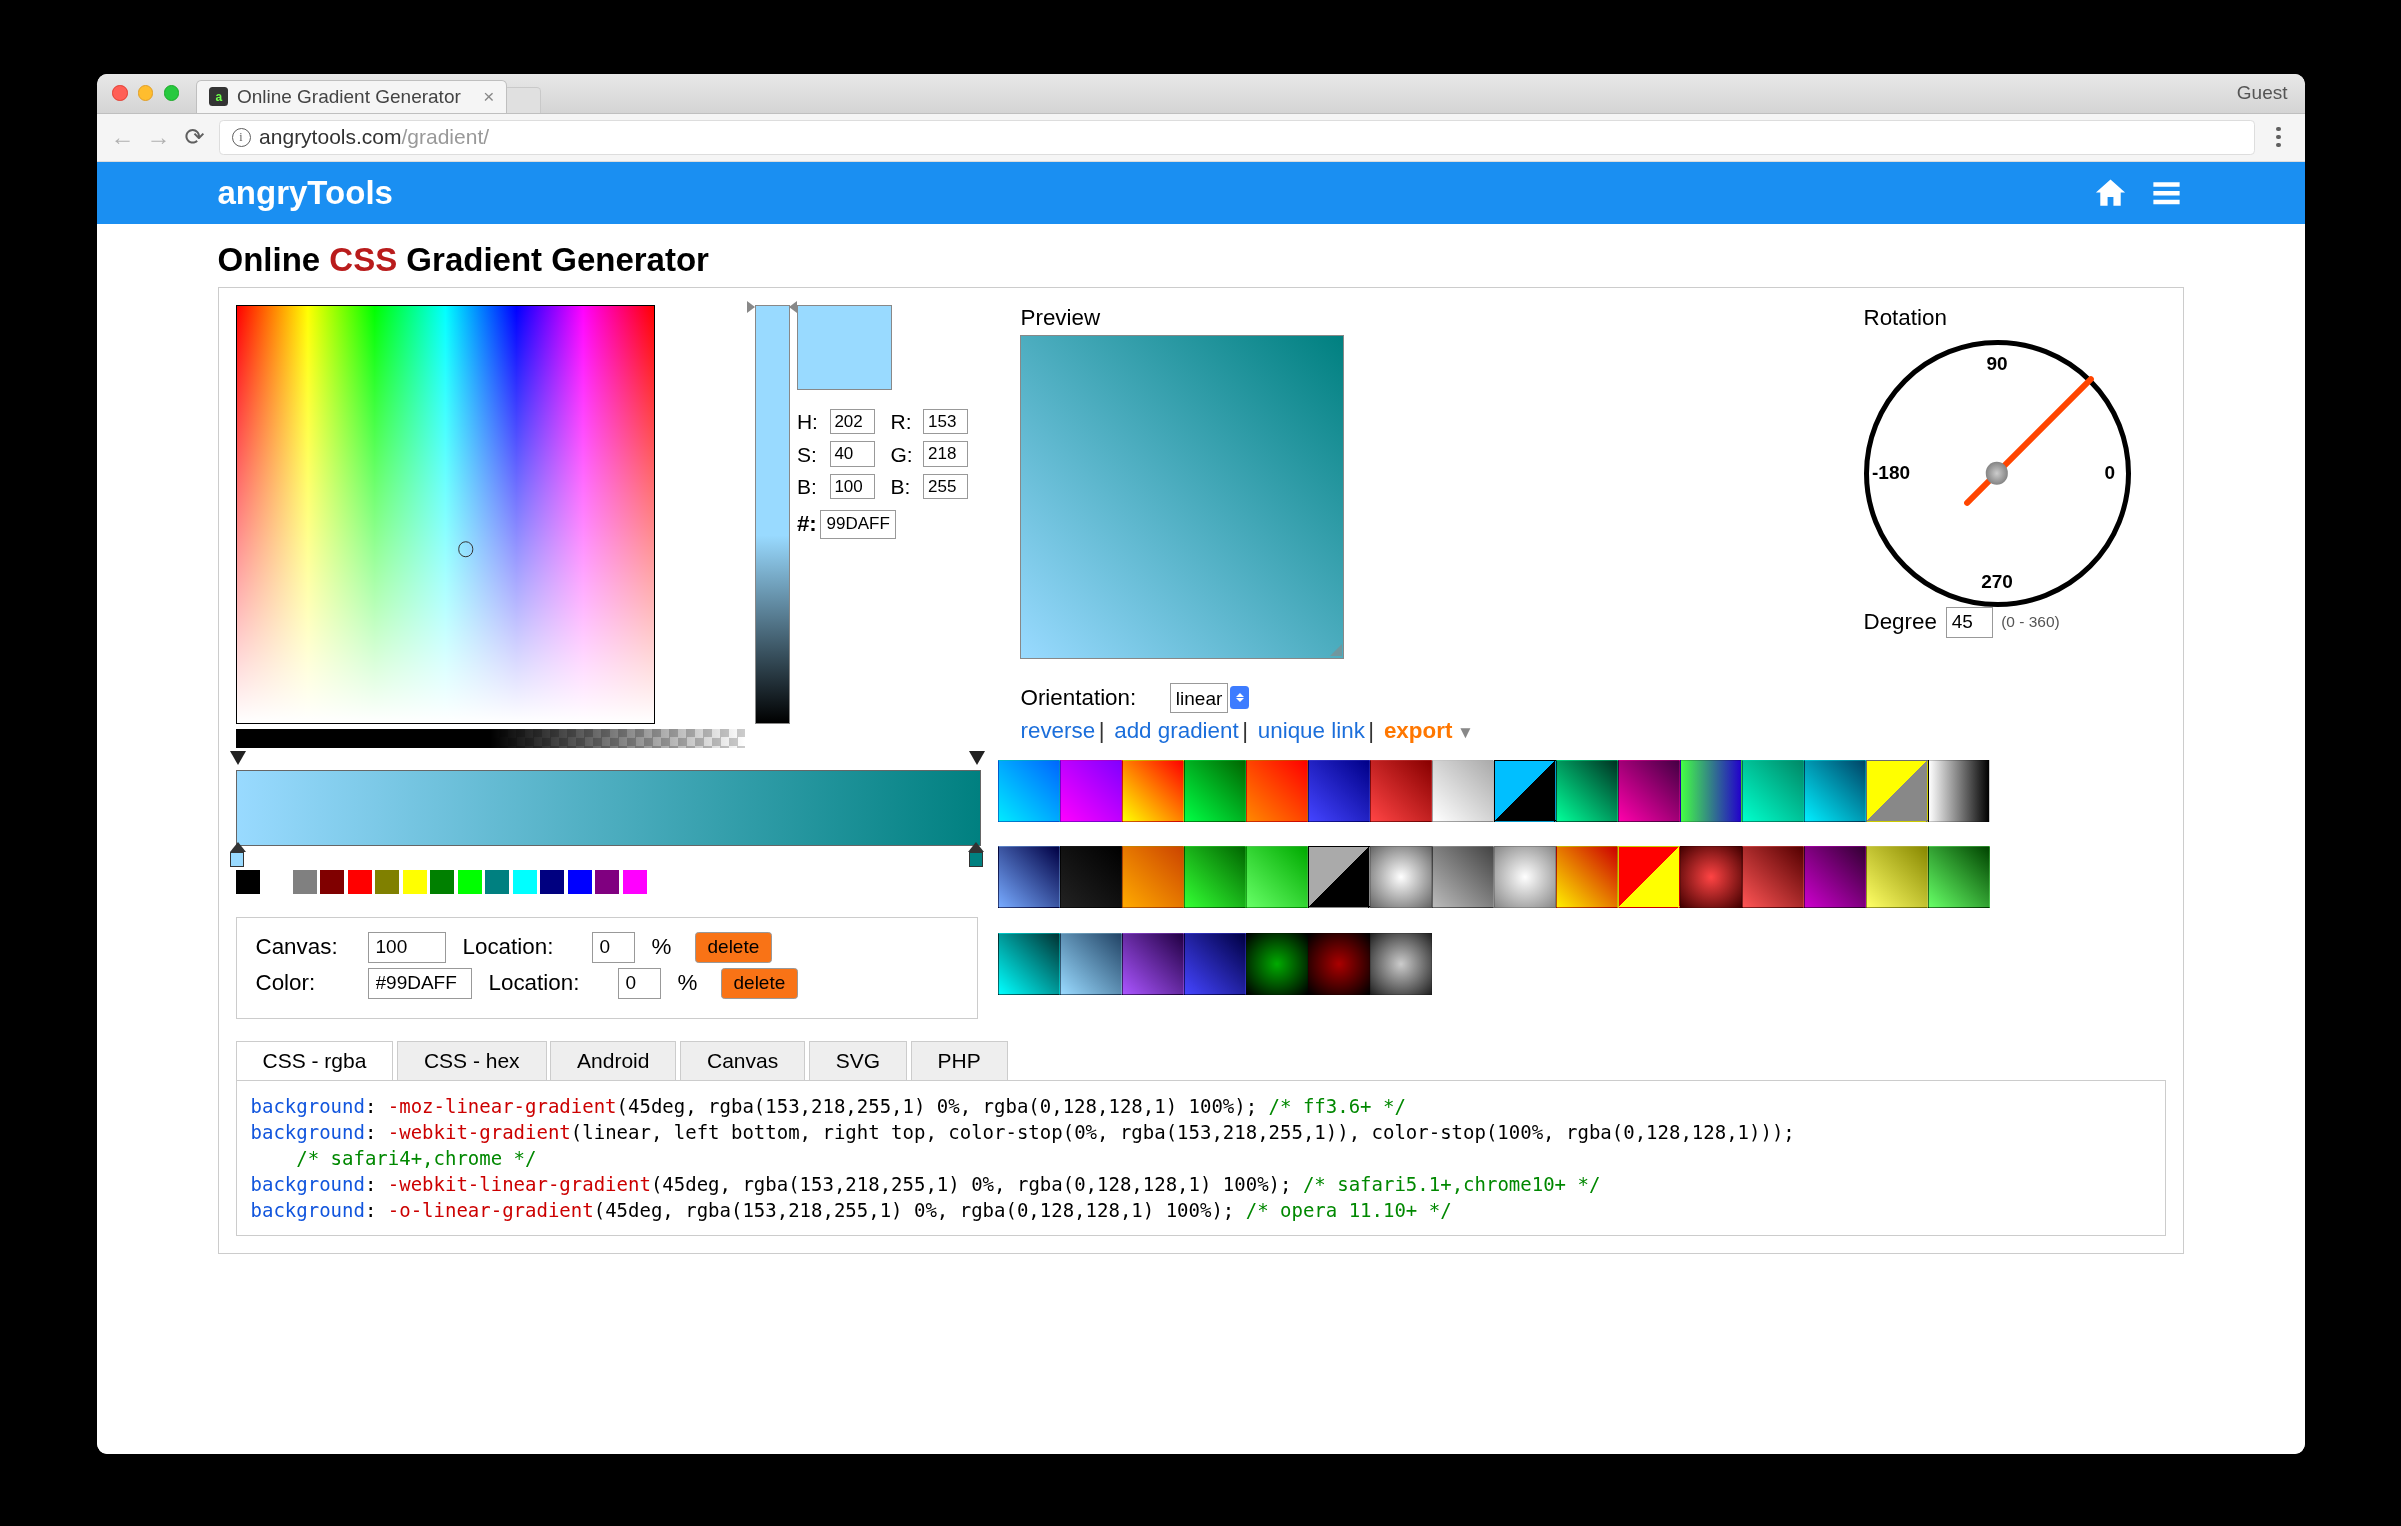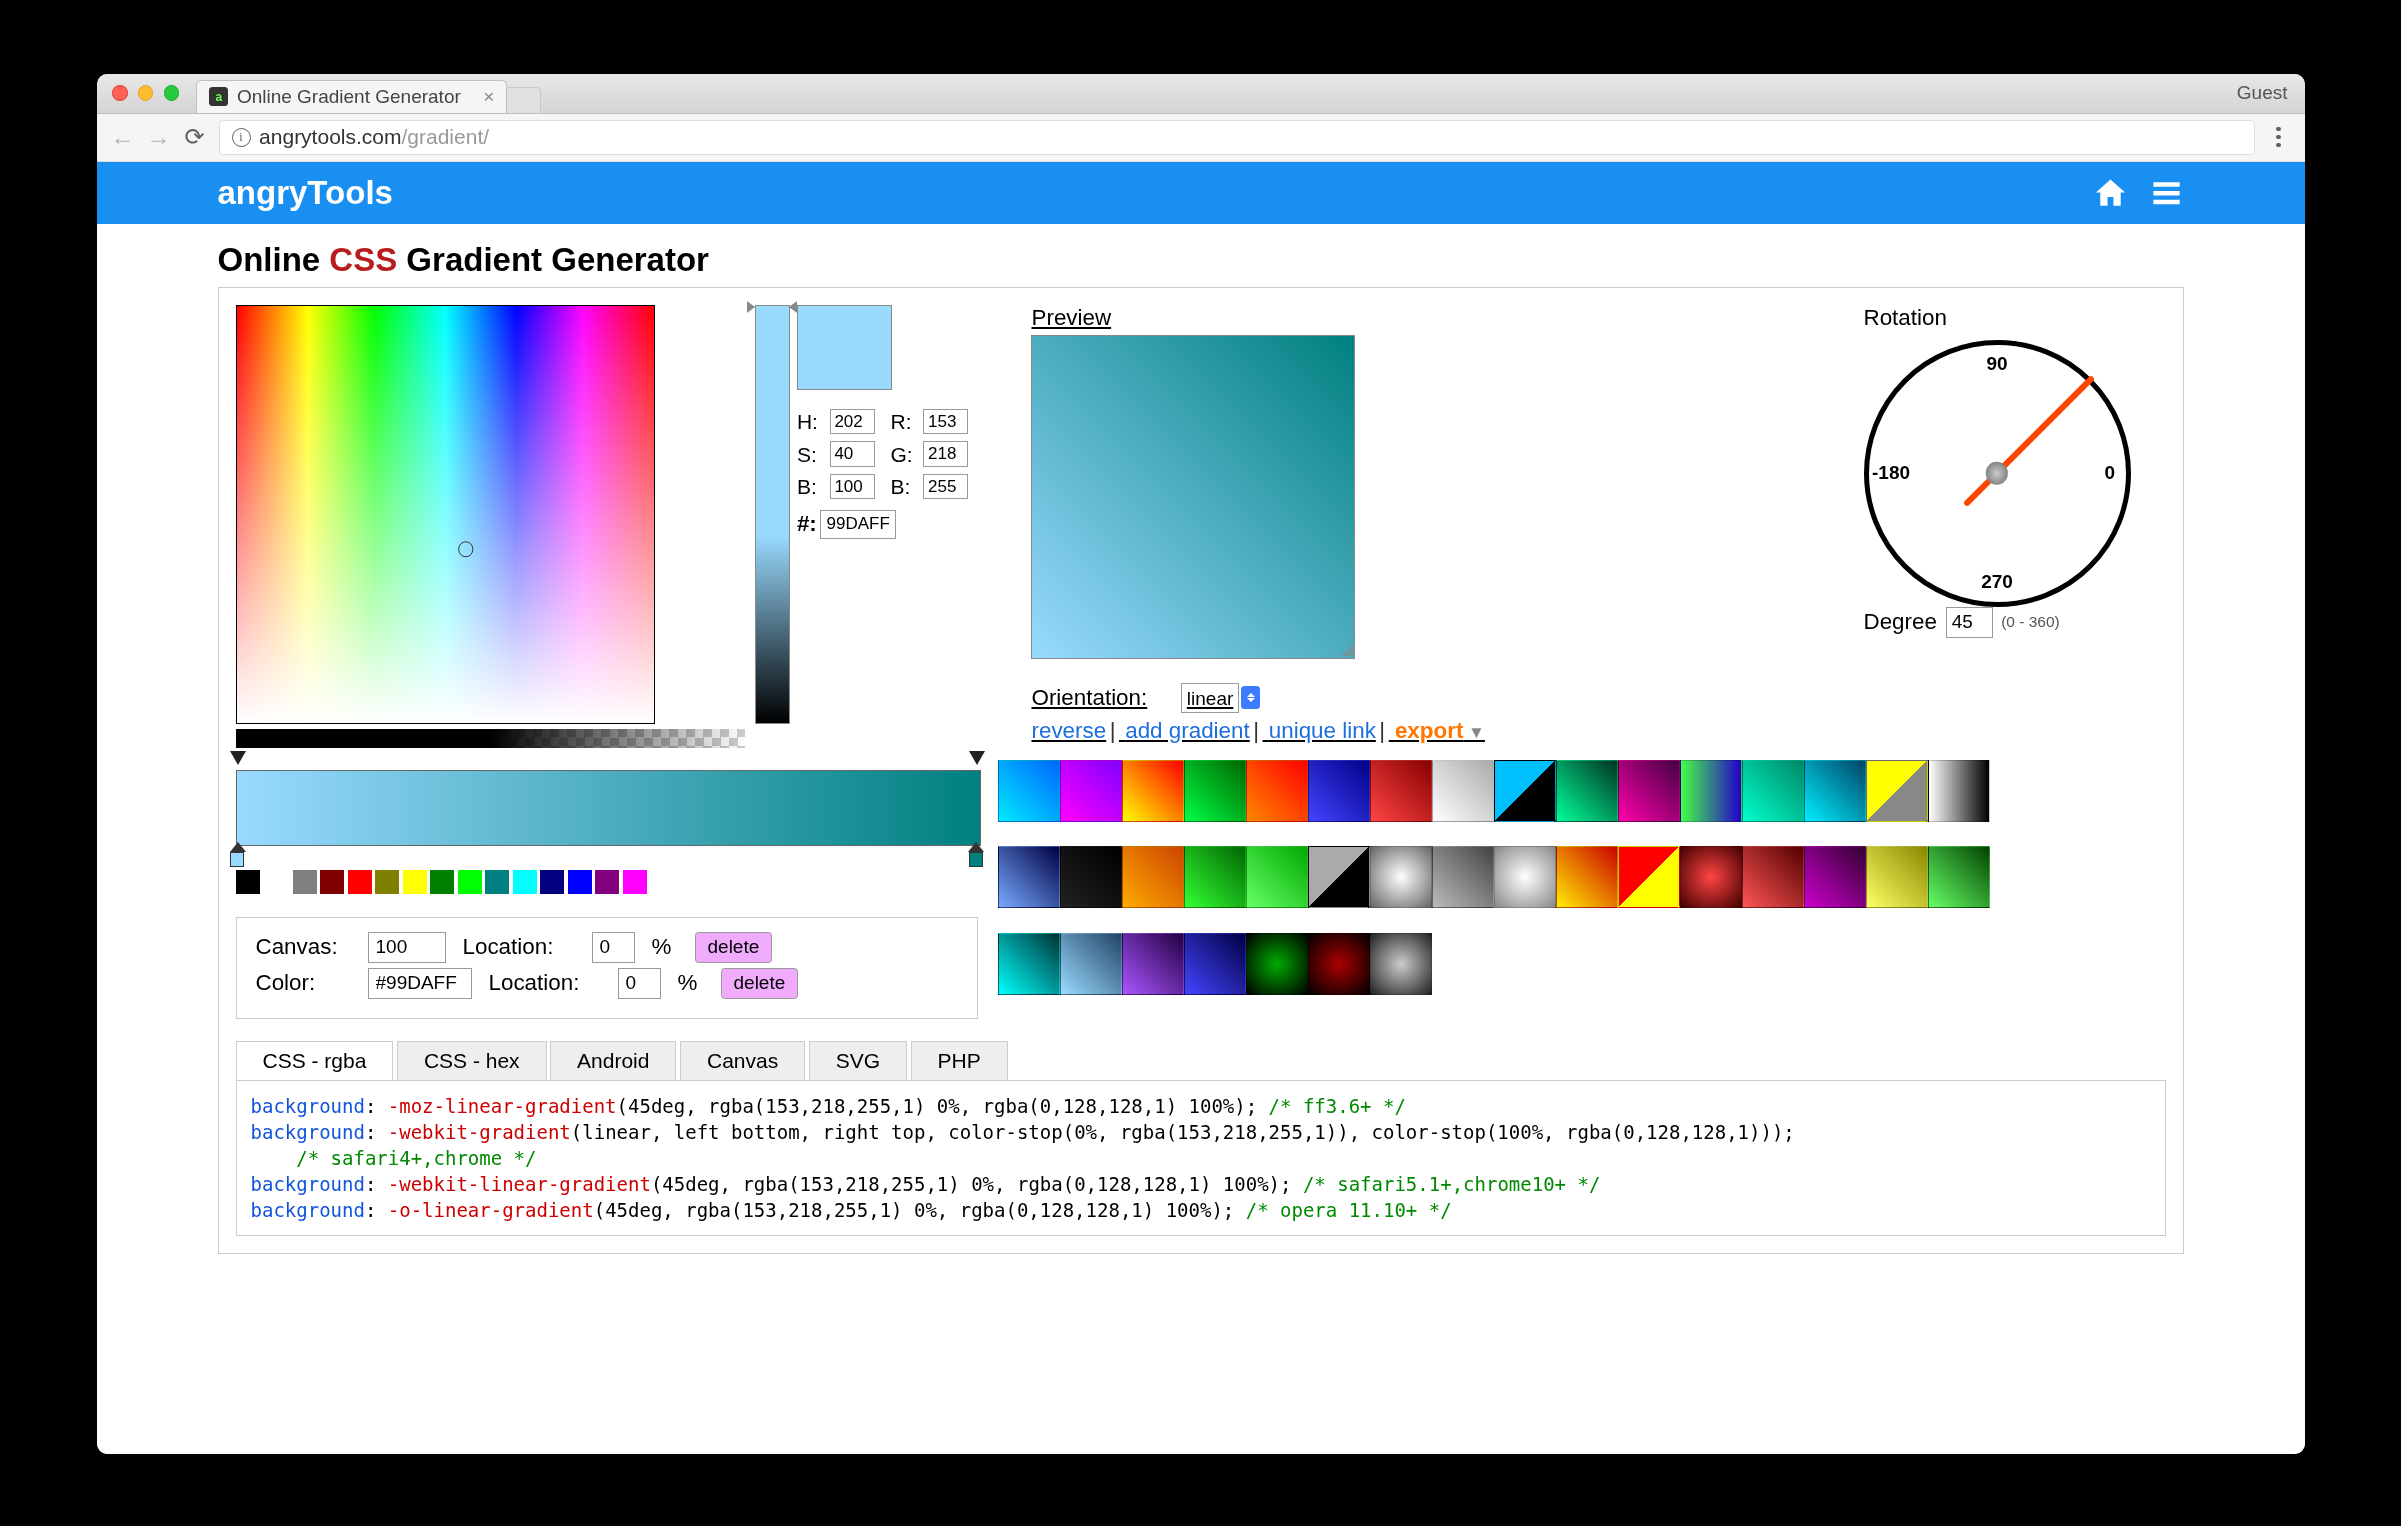--- a/index.html
+++ b/index.html
@@ -76,21 +76,21 @@
 .hue-tri.r{left:auto;right:-8.6px;border-left:none;border-right:8.6px solid #888;}
 .swatch-col{padding-left:7px;}
 .swatch{width:95px;height:85px;background:#99daff;border:0.9px solid #888;}
 .hsv-grid{margin-top:17px;font-size:21px;line-height:29px;}
 .hsv-grid .row{display:flex;gap:7px;align-items:center;margin-bottom:3.5px;}
 .hsv-grid .lbl{width:26px;text-align:left;}
 .hsv-grid input{width:45px;border:0.9px solid #999;font-size:17px;padding:1.7px 3.5px;}
 .hex-row{display:flex;align-items:center;gap:3.5px;margin-top:8.6px;}
 .hex-row .hx{font-size:22.4px;font-weight:bold;}
 .hex-row input{width:76px;border:0.9px solid #999;font-size:17px;padding:3.5px 5.2px;}
-.mid-col{margin-left:46px;text-decoration:underline;}
+.mid-col{margin-left:35px;}
 .section-label{font-size:22.4px;margin-bottom:3.5px;}
 .preview-box{width:324px;height:324px;border:0.9px solid #888;background:linear-gradient(45deg,#99daff 0%,#008080 100%);position:relative;}
 .preview-box::after{content:'';position:absolute;right:1.7px;bottom:1.7px;width:0;height:0;
   border-bottom:12px solid #888;border-left:12px solid transparent;opacity:0.6;}
 .orient-row{display:flex;align-items:center;gap:10.4px;margin-top:26px;font-size:22.4px;}
 .select{border:0.9px solid #999;padding:3.5px 5.2px;font-size:19px;background:#fff;}
 .sel-wrap{position:relative;display:inline-block;padding-left:23px;}
 .sel-btn{background:#3d7cff;width:19px;height:22.4px;border-radius:3.5px;position:absolute;right:-21px;top:1.7px;display:flex;flex-direction:column;align-items:center;justify-content:center;}
 .sel-btn::before,.sel-btn::after{content:'';width:0;height:0;border-left:4.3px solid transparent;border-right:4.3px solid transparent;}
 .sel-btn::before{border-bottom:4.3px solid #fff;margin-bottom:1.7px;}
@@ -130,21 +130,21 @@
 .palette-row{display:flex;gap:3.5px;margin-top:24px;}
 .palette-row .c{width:24px;height:24px;}
 .preset-grid{display:flex;flex-wrap:wrap;width:1009px;}
 .preset{width:62px;height:62px;border:0.9px solid rgba(0,0,0,0.2);flex-shrink:0;}
 .ctrl-box{border:0.9px solid #ccc;padding:14px 19px;margin-top:22.4px;width:742px;font-size:22.4px;}
 .ctrl-box .row{display:flex;align-items:center;gap:17px;margin-bottom:5.2px;}
 .ctrl-box .lab{width:95px;}
 .ctrl-box input{border:0.9px solid #999;font-size:19px;padding:3.5px 7px;}
 .ctrl-box .lab2{width:112px;}
 .ctrl-box .pct{width:26px;}
-.ctrl-box button{border:0.9px solid #999;background:#f0abfc;padding:3.5px 12px;font-size:19px;border-radius:3.5px;}
+.ctrl-box button{border:0.9px solid #999;background:#f97316;padding:3.5px 12px;font-size:19px;border-radius:3.5px;}
 .code-tabs{display:flex;margin-top:22.4px;}
 .ctab{border:0.9px solid #ccc;padding:7px 26px;font-size:21px;background:#eee;margin-right:3.5px;border-bottom:none;cursor:pointer;}
 .ctab.active{background:#fff;}
 .code-pane{border:0.9px solid #ccc;padding:12px 14px;font-family:Menlo,monospace;font-size:19px;line-height:26px;white-space:pre-wrap;}
 .kw{color:#1155dd;}
 .fn{color:#cc0000;}
 .cm{color:#008800;}
 </style>
 </head>
 <body>

